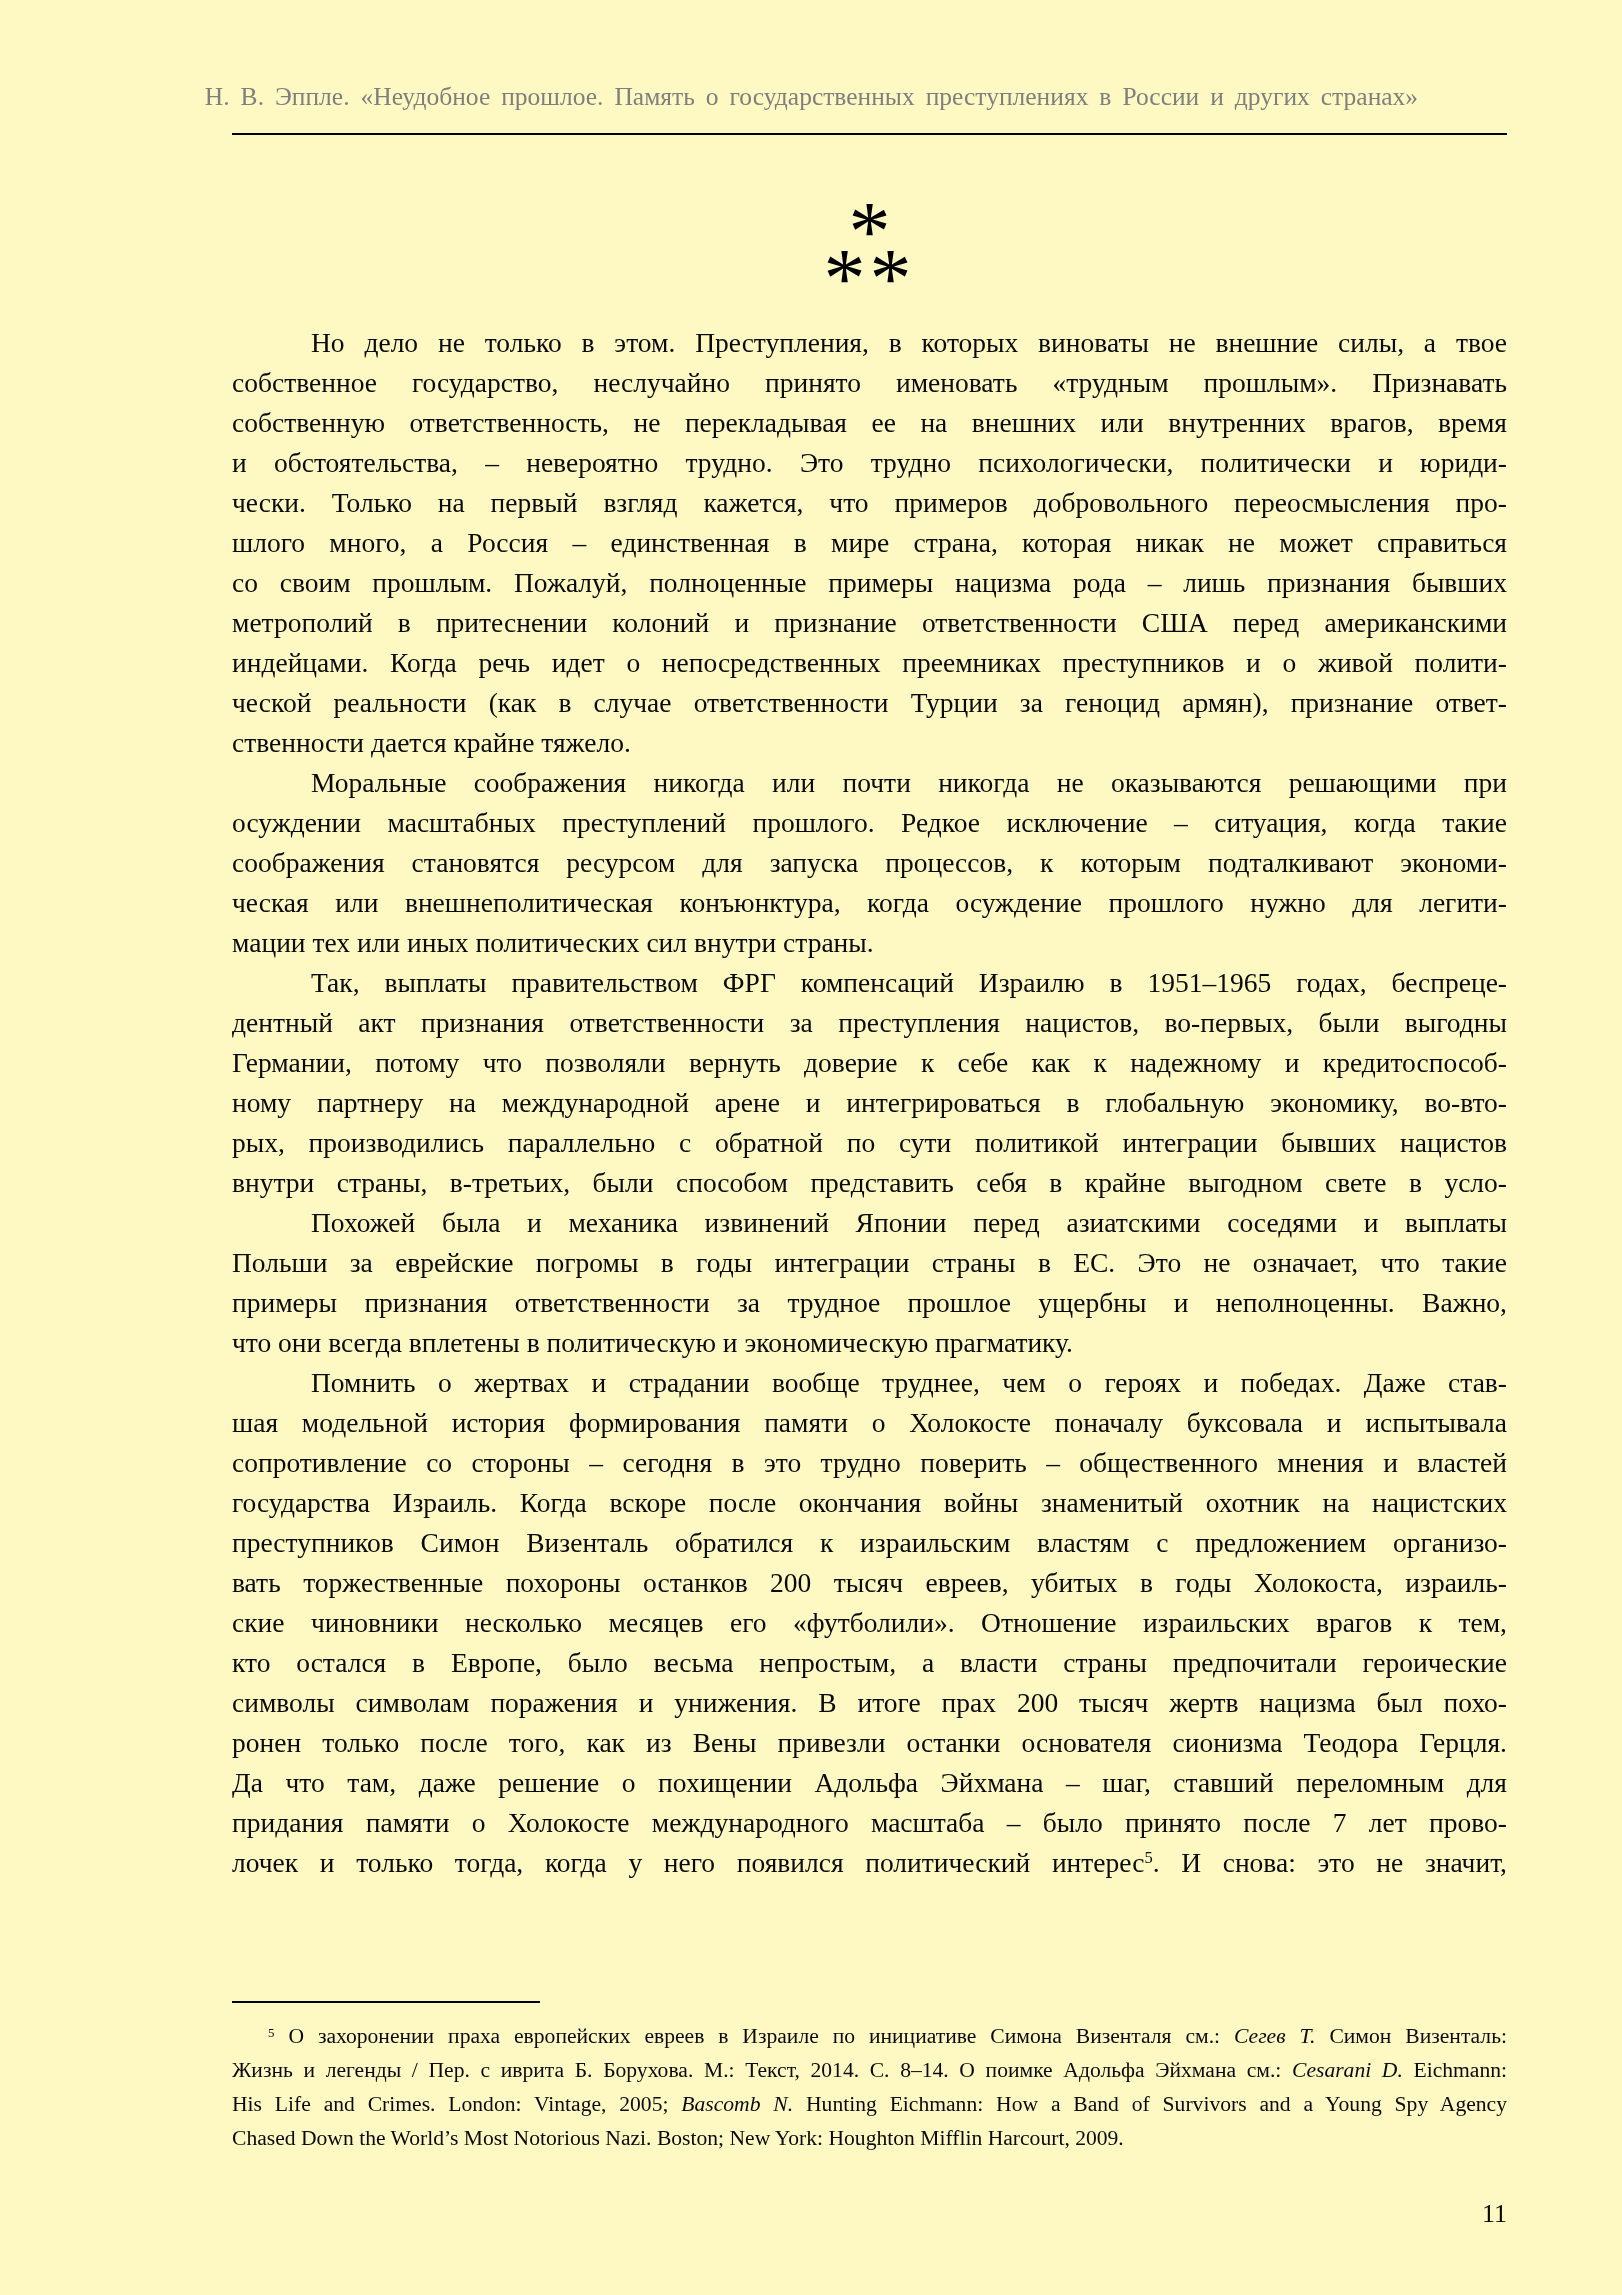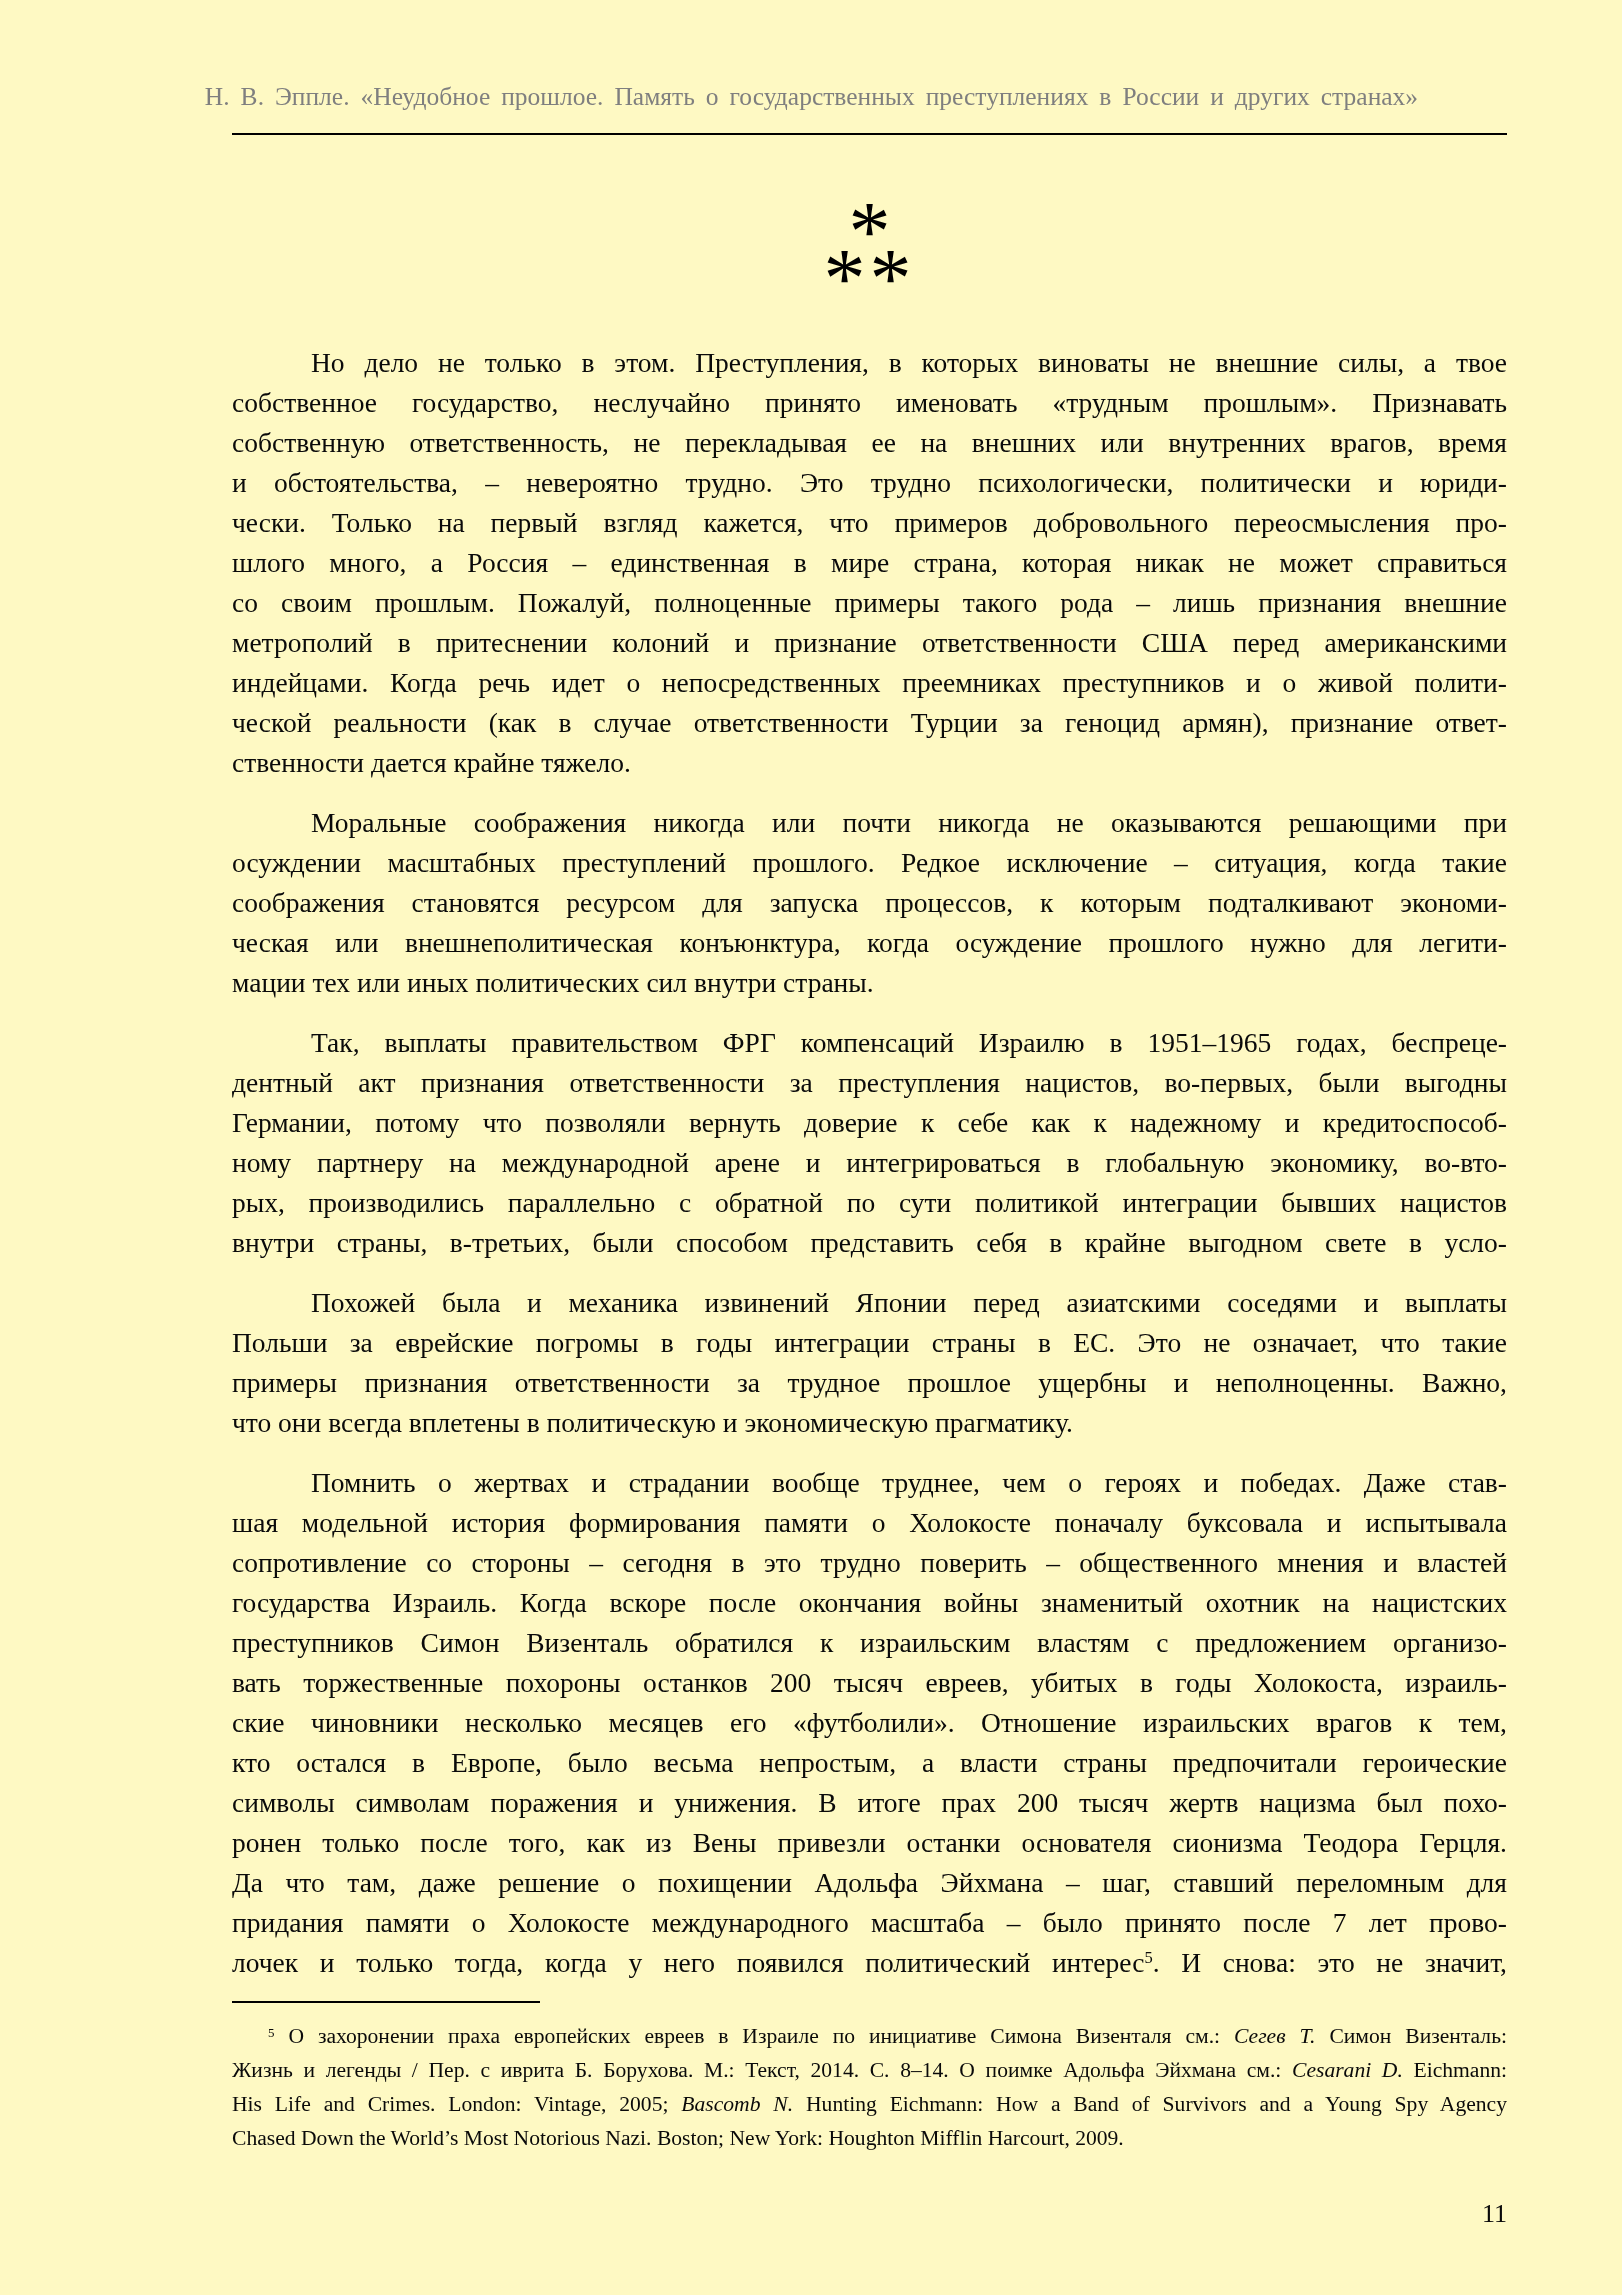--- a/index.html
+++ b/index.html
@@ -48,21 +48,21 @@
     top: 323px;
     width: 1275px;
     font-size: 27.5px;
     line-height: 40px;
   }
   .line {
     text-align: justify;
     text-align-last: justify;
   }
   .line.para-last { text-align-last: left; }
-  .body-text .line.first { text-indent: 79px; margin-top: 20px; }
+  .body-text .line.first { text-indent: 79px; }
   sup {
     font-size: 0.6em;
     line-height: 0;
     vertical-align: 9.2px;
   }
   .it { font-style: italic; margin-top: 28px; }
   .footnote-rule {
     position: absolute;
     left: 232px;
     top: 2001px;
@@ -103,21 +103,21 @@
   </div>
 
   <div class="body-text" id="body-text">
       <div>
         <div class="line first"><span>Но дело не только в этом. Преступления, в которых виноваты не внешние силы, а твое</span></div>
         <div class="line"><span>собственное государство, неслучайно принято именовать «трудным прошлым». Признавать</span></div>
         <div class="line"><span>собственную ответственность, не перекладывая ее на внешних или внутренних врагов, время</span></div>
         <div class="line"><span>и обстоятельства, – невероятно трудно. Это трудно психологически, политически и юриди-</span></div>
         <div class="line"><span>чески. Только на первый взгляд кажется, что примеров добровольного переосмысления про-</span></div>
         <div class="line"><span>шлого много, а Россия – единственная в мире страна, которая никак не может справиться</span></div>
-        <div class="line"><span>со своим прошлым. Пожалуй, полноценные примеры такого рода – лишь признания внешние</span></div>
+        <div class="line"><span>со своим прошлым. Пожалуй, полноценные примеры нацизма рода – лишь признания бывших</span></div>
         <div class="line"><span>метрополий в притеснении колоний и признание ответственности США перед американскими</span></div>
         <div class="line"><span>индейцами. Когда речь идет о непосредственных преемниках преступников и о живой полити-</span></div>
         <div class="line"><span>ческой реальности (как в случае ответственности Турции за геноцид армян), признание ответ-</span></div>
         <div class="line para-last"><span>ственности дается крайне тяжело.</span></div>
       </div>
       <div>
         <div class="line first"><span>Моральные соображения никогда или почти никогда не оказываются решающими при</span></div>
         <div class="line"><span>осуждении масштабных преступлений прошлого. Редкое исключение – ситуация, когда такие</span></div>
         <div class="line"><span>соображения становятся ресурсом для запуска процессов, к которым подталкивают экономи-</span></div>
         <div class="line"><span>ческая или внешнеполитическая конъюнктура, когда осуждение прошлого нужно для легити-</span></div>

